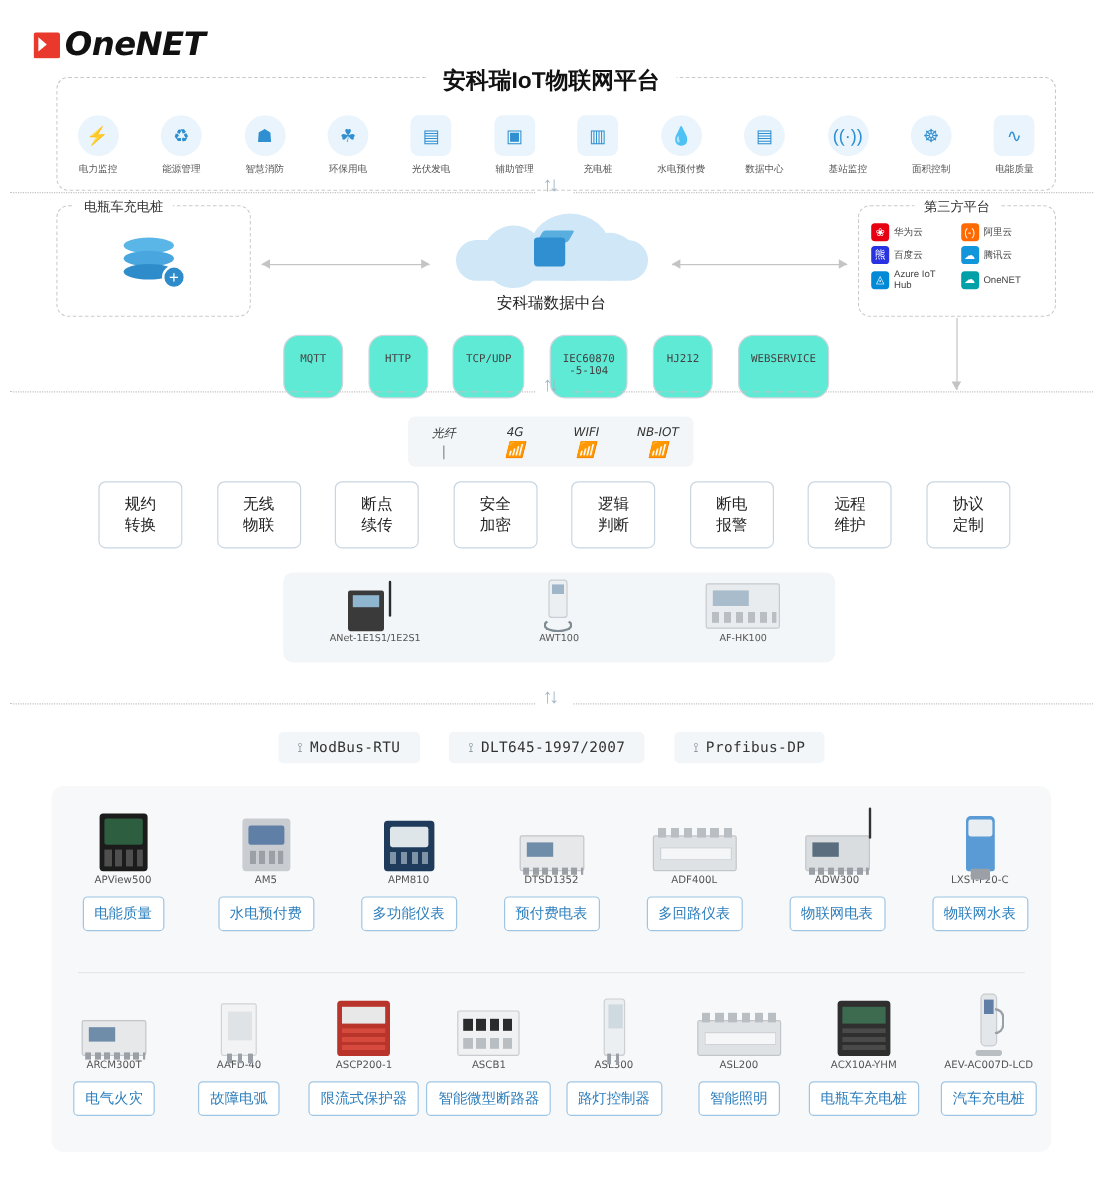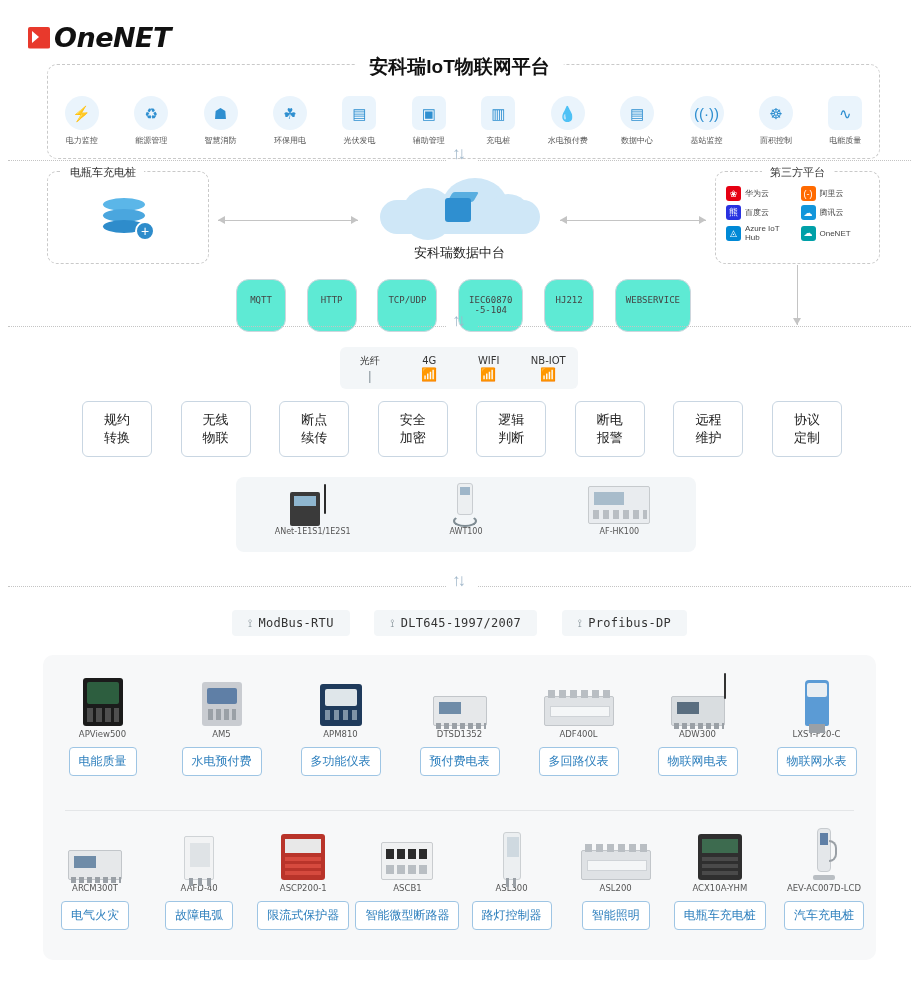--- a/index.html
+++ b/index.html
@@ -169,21 +169,21 @@
 
   .vert-arrow { position: absolute; width: 10px; }
   .vert-arrow .bar { position: absolute; left: 4px; top: 0; bottom: 0; width: 1px; background: #c4c4c4; }
   .vert-arrow .head-d { position: absolute; bottom: 0; left: 0; width: 0; height: 0;
     border-left: 4px solid transparent; border-right: 4px solid transparent; border-top: 7px solid #c4c4c4; }
 
   
   .net-box {
     position: absolute; left: 340px; top: 347px; width: 238px; height: 42px;
     background: #f3f6f8; border-radius: 6px;
-    display: flex; align-items: center;
+    display: flex; align-items: center; font-style: italic;
   }
   .net-item { flex: 1; text-align: center; font-size: 10px; color: #333; }
   .net-item .nm { display: block; margin-bottom: 2px; font-family: "DejaVu Sans", sans-serif; }
   .wifi { color: #7f8c93; font-size: 13px; line-height: 1; }
   .fiber { color: #7f8c93; font-size: 12px; line-height: 1; }
 
   
   .feat-row { position: absolute; left: 82px; top: 401px; width: 760px; display: flex; justify-content: space-between; }
   .feat {
     width: 70px; height: 56px; border: 1px solid #c9d6e2; border-radius: 6px;

